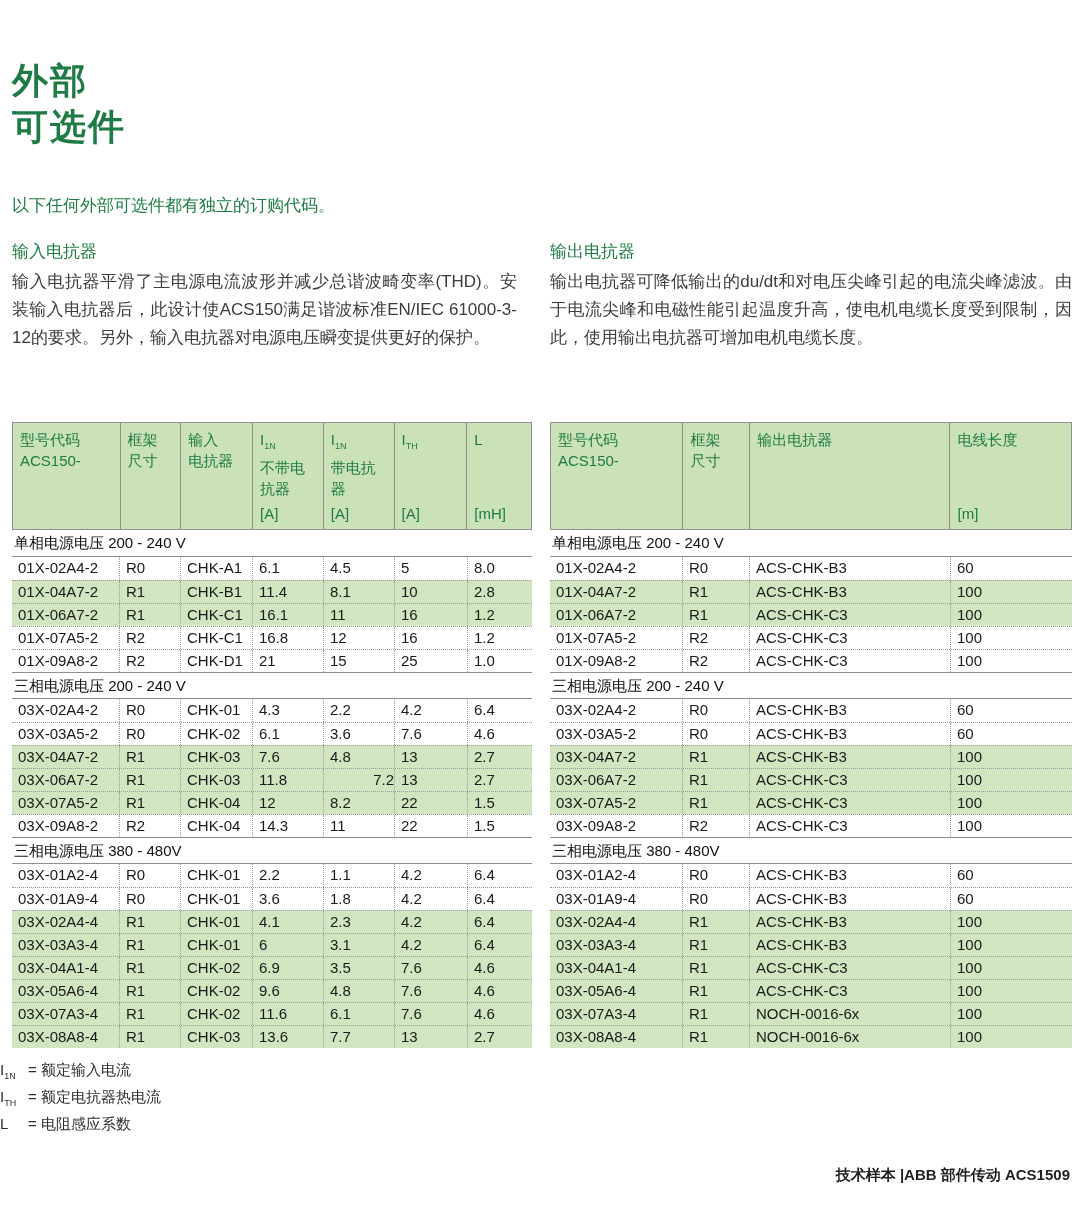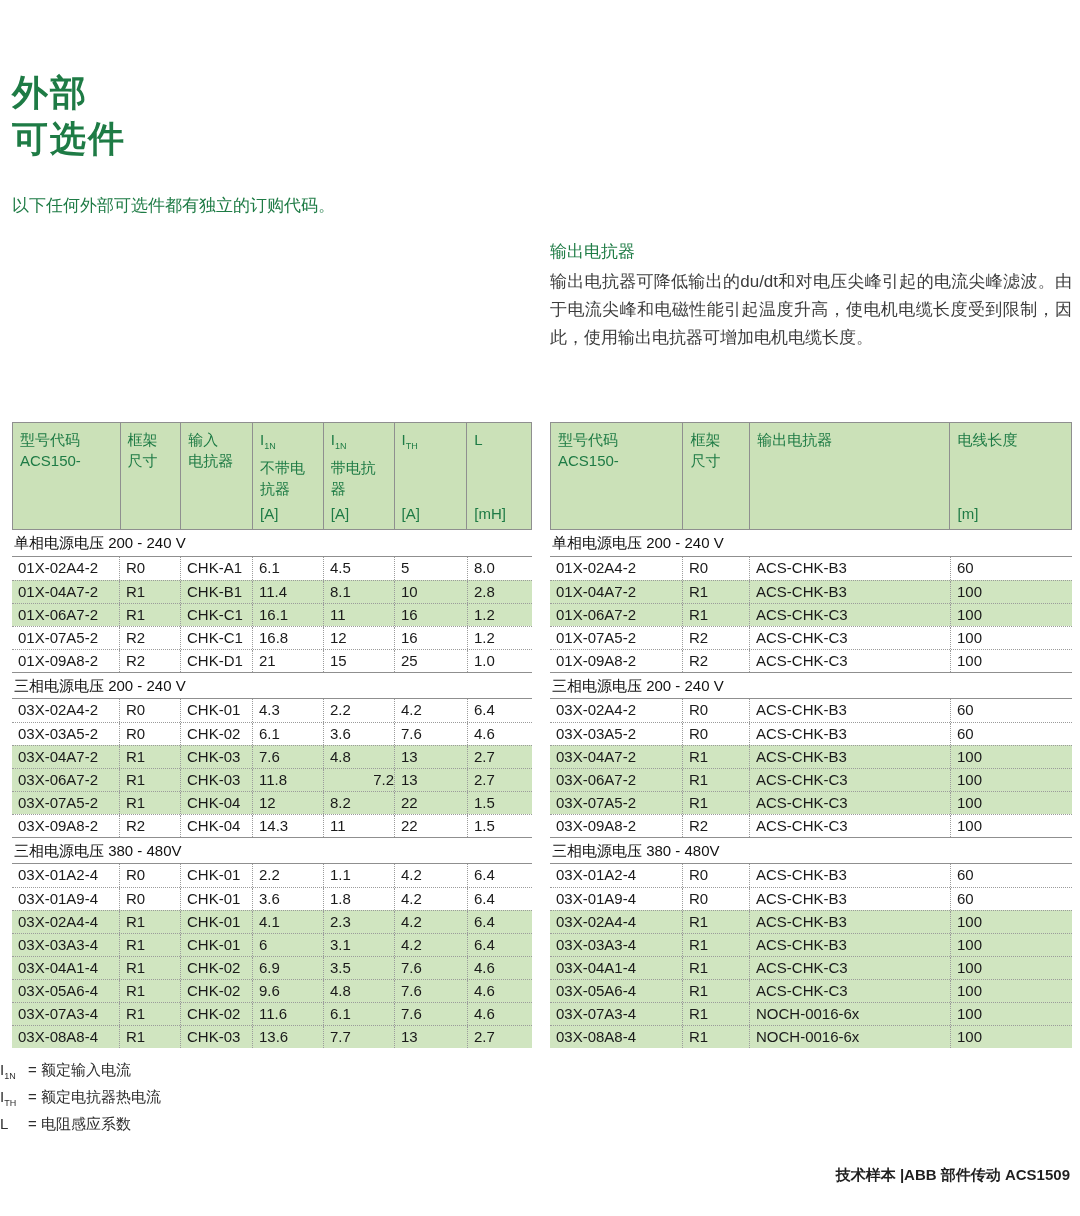--- a/index.html
+++ b/index.html
@@ -7,21 +7,21 @@
   body {
     width:1080px; height:1216px; position:relative;
     font-family:"Liberation Sans", sans-serif;
     color:#1a1a1a;
   }
   .page { position:absolute; inset:0; overflow:hidden; }
 
   .doc-title {
     position:absolute; left:12px; top:58px;
     font-size:36px; line-height:46px; font-weight:bold;
-    color:var(--green); letter-spacing:2px;margin-top:12px;
+    color:var(--green); letter-spacing:2px;
   }
   .intro {
     position:absolute; left:12px; top:194px;
     font-size:17px; color:var(--green);
   }
   .desc-col { position:absolute; top:240px; }
   .desc-col.left  { left:12px;  width:505px; }
   .desc-col.right { left:550px; width:522px; }
   .desc-heading { font-size:17px; color:var(--green); margin-bottom:5px; }
   .desc-body { font-size:17px; line-height:28px; color:#3c3c3c; text-align:justify; }
@@ -75,20 +75,22 @@
 <div class="page">
 
   <div class="doc-title">
     <div>外部</div>
     <div>可选件</div>
   </div>
 
   <div class="intro">以下任何外部可选件都有独立的订购代码。</div>
 
   <div class="desc-col left">
+    <div class="desc-heading">输入电抗器</div>
+    <div class="desc-body">输入电抗器平滑了主电源电流波形并减少总谐波畸变率(THD)。安装输入电抗器后，此设计使ACS150满足谐波标准EN/IEC 61000-3-12的要求。另外，输入电抗器对电源电压瞬变提供更好的保护。</div>
   </div>
 
   <div class="desc-col right">
     <div class="desc-heading">输出电抗器</div>
     <div class="desc-body">输出电抗器可降低输出的du/dt和对电压尖峰引起的电流尖峰滤波。由于电流尖峰和电磁性能引起温度升高，使电机电缆长度受到限制，因此，使用输出电抗器可增加电机电缆长度。</div>
   </div>
 
   <div class="tbl left" id="input-table">
       <div class="thead">
         <div class="th" style="width: 107px;">

